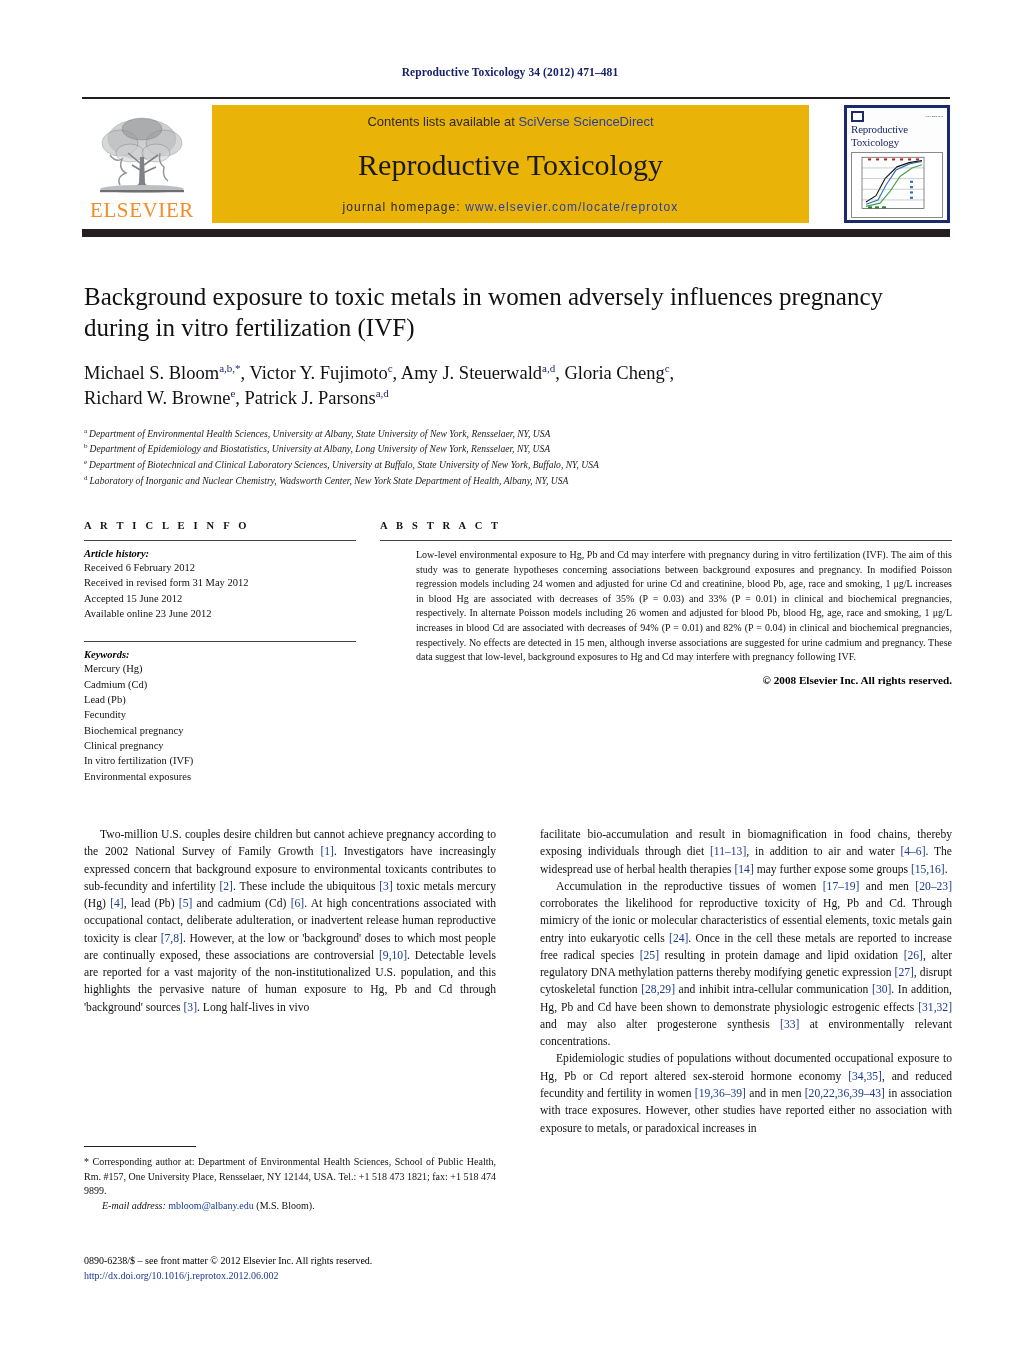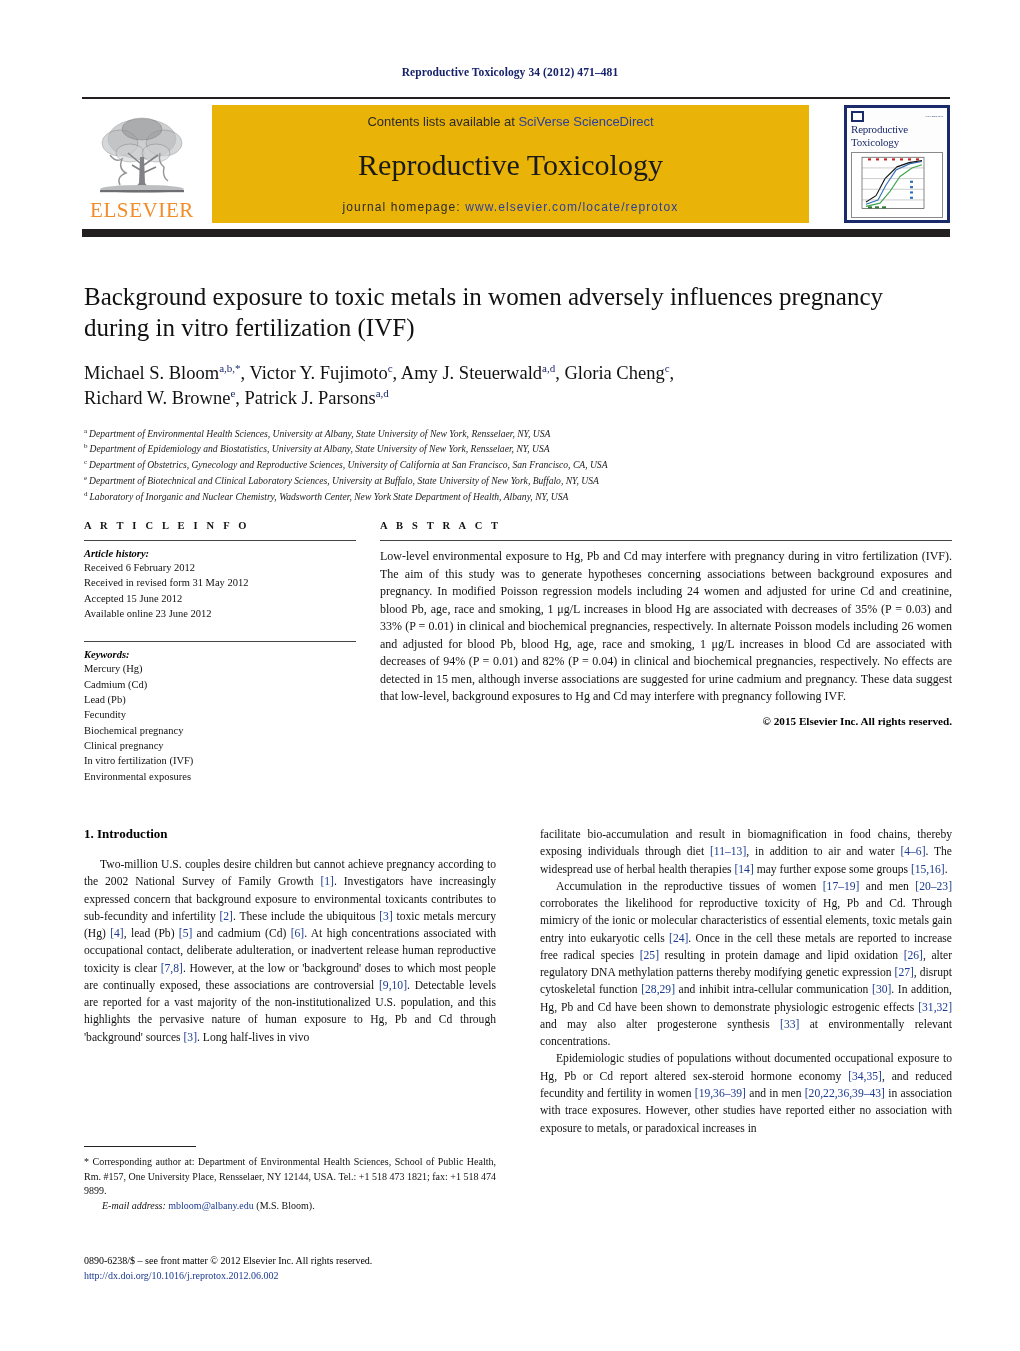--- a/index.html
+++ b/index.html
@@ -274,24 +274,25 @@
   }
   .info-line {
     font-family: "Liberation Serif", serif;
     font-size: 10.5px;
     line-height: 1.46;
     color: #111111;
   }
   .kw-block { margin-top: 20px; }
   .abstract-body {
     font-family: "Liberation Serif", serif;
-    font-size: 12px;
+    font-size: 10px;
     line-height: 1.46;
     text-align: justify;
     color: #111111;
+    margin-left: 36px;
   }
   .copyright {
     text-align: right;
     font-family: "Liberation Serif", serif;
     font-weight: bold;
     font-size: 11.2px;
     margin-top: 9px;
   }
 
   
@@ -460,22 +461,21 @@
       <div>
         <span><span>Michael S. Bloom</span><sup>a,b,*</sup></span><span>, </span><span><span>Victor Y. Fujimoto</span><sup>c</sup></span><span>, </span><span><span>Amy J. Steuerwald</span><sup>a,d</sup></span><span>, </span><span><span>Gloria Cheng</span><sup>c</sup></span><span>,</span>
       </div>
       <div>
         <span><span>Richard W. Browne</span><sup>e</sup></span><span>, </span><span><span>Patrick J. Parsons</span><sup>a,d</sup></span>
       </div>
     </div>
 
     <div class="affils">
       <div class="affil"><sup>a</sup><span>Department of Environmental Health Sciences, University at Albany, State University of New York, Rensselaer, NY, USA</span></div>
-      <div class="affil"><sup>b</sup><span>Department of Epidemiology and Biostatistics, University at Albany, State University of New York, Rensselaer, NY, USA</span></div>
-      <div class="affil"><sup>c</sup><span>Department of Obstetrics, Gynecology and Reproductive Sciences, University of California at San Francisco, San Francisco, CA, USA</span></div>
+      <div class="affil"><sup>b</sup><span>Department of Epidemiology and Biostatistics, University at Albany, Long University of New York, Rensselaer, NY, USA</span></div>
       <div class="affil"><sup>e</sup><span>Department of Biotechnical and Clinical Laboratory Sciences, University at Buffalo, State University of New York, Buffalo, NY, USA</span></div>
       <div class="affil"><sup>d</sup><span>Laboratory of Inorganic and Nuclear Chemistry, Wadsworth Center, New York State Department of Health, Albany, NY, USA</span></div>
     </div>
   </div>
 
   <div class="info-abstract">
 
     <div class="col-info">
       <div class="sec-head">A R T I C L E   I N F O</div>
       <div class="hr-thin"></div>
@@ -496,28 +496,27 @@
         <div class="info-line">Clinical pregnancy</div>
         <div class="info-line">In vitro fertilization (IVF)</div>
         <div class="info-line">Environmental exposures</div>
       </div>
     </div>
 
     <div class="col-abstract">
       <div class="sec-head">A B S T R A C T</div>
       <div class="hr-thin"></div>
       <div class="abstract-body">Low-level environmental exposure to Hg, Pb and Cd may interfere with pregnancy during in vitro fertilization (IVF). The aim of this study was to generate hypotheses concerning associations between background exposures and pregnancy. In modified Poisson regression models including 24 women and adjusted for urine Cd and creatinine, blood Pb, age, race and smoking, 1 μg/L increases in blood Hg are associated with decreases of 35% (P = 0.03) and 33% (P = 0.01) in clinical and biochemical pregnancies, respectively. In alternate Poisson models including 26 women and adjusted for blood Pb, blood Hg, age, race and smoking, 1 μg/L increases in blood Cd are associated with decreases of 94% (P = 0.01) and 82% (P = 0.04) in clinical and biochemical pregnancies, respectively. No effects are detected in 15 men, although inverse associations are suggested for urine cadmium and pregnancy. These data suggest that low-level, background exposures to Hg and Cd may interfere with pregnancy following IVF.</div>
-      <div class="copyright">© 2015 Elsevier Inc. All rights reserved.</div>
+      <div class="copyright">© 2008 Elsevier Inc. All rights reserved.</div>
     </div>
 
   </div>
 
   <div class="body-cols">
     <div class="bcol">
-      <div class="h1">1.  Introduction</div>
       <p class="para">Two-million U.S. couples desire children but cannot achieve pregnancy according to the 2002 National Survey of Family Growth <span class="ref">[1]</span>. Investigators have increasingly expressed concern that background exposure to environmental toxicants contributes to sub-fecundity and infertility <span class="ref">[2]</span>. These include the ubiquitous <span class="ref">[3]</span> toxic metals mercury (Hg) <span class="ref">[4]</span>, lead (Pb) <span class="ref">[5]</span> and cadmium (Cd) <span class="ref">[6]</span>. At high concentrations associated with occupational contact, deliberate adulteration, or inadvertent release human reproductive toxicity is clear <span class="ref">[7,8]</span>. However, at the low or 'background' doses to which most people are continually exposed, these associations are controversial <span class="ref">[9,10]</span>. Detectable levels are reported for a vast majority of the non-institutionalized U.S. population, and this highlights the pervasive nature of human exposure to Hg, Pb and Cd through 'background' sources <span class="ref">[3]</span>. Long half-lives in vivo</p>
     </div>
     <div class="bcol">
       <p class="para" style="text-indent:0">facilitate bio-accumulation and result in biomagnification in food chains, thereby exposing individuals through diet <span class="ref">[11–13]</span>, in addition to air and water <span class="ref">[4–6]</span>. The widespread use of herbal health therapies <span class="ref">[14]</span> may further expose some groups <span class="ref">[15,16]</span>.</p>
       <p class="para">Accumulation in the reproductive tissues of women <span class="ref">[17–19]</span> and men <span class="ref">[20–23]</span> corroborates the likelihood for reproductive toxicity of Hg, Pb and Cd. Through mimicry of the ionic or molecular characteristics of essential elements, toxic metals gain entry into eukaryotic cells <span class="ref">[24]</span>. Once in the cell these metals are reported to increase free radical species <span class="ref">[25]</span> resulting in protein damage and lipid oxidation <span class="ref">[26]</span>, alter regulatory DNA methylation patterns thereby modifying genetic expression <span class="ref">[27]</span>, disrupt cytoskeletal function <span class="ref">[28,29]</span> and inhibit intra-cellular communication <span class="ref">[30]</span>. In addition, Hg, Pb and Cd have been shown to demonstrate physiologic estrogenic effects <span class="ref">[31,32]</span> and may also alter progesterone synthesis <span class="ref">[33]</span> at environmentally relevant concentrations.</p>
       <p class="para">Epidemiologic studies of populations without documented occupational exposure to Hg, Pb or Cd report altered sex-steroid hormone economy <span class="ref">[34,35]</span>, and reduced fecundity and fertility in women <span class="ref">[19,36–39]</span> and in men <span class="ref">[20,22,36,39–43]</span> in association with trace exposures. However, other studies have reported either no association with exposure to metals, or paradoxical increases in</p>
     </div>
   </div>
 
   <div class="footnote">

